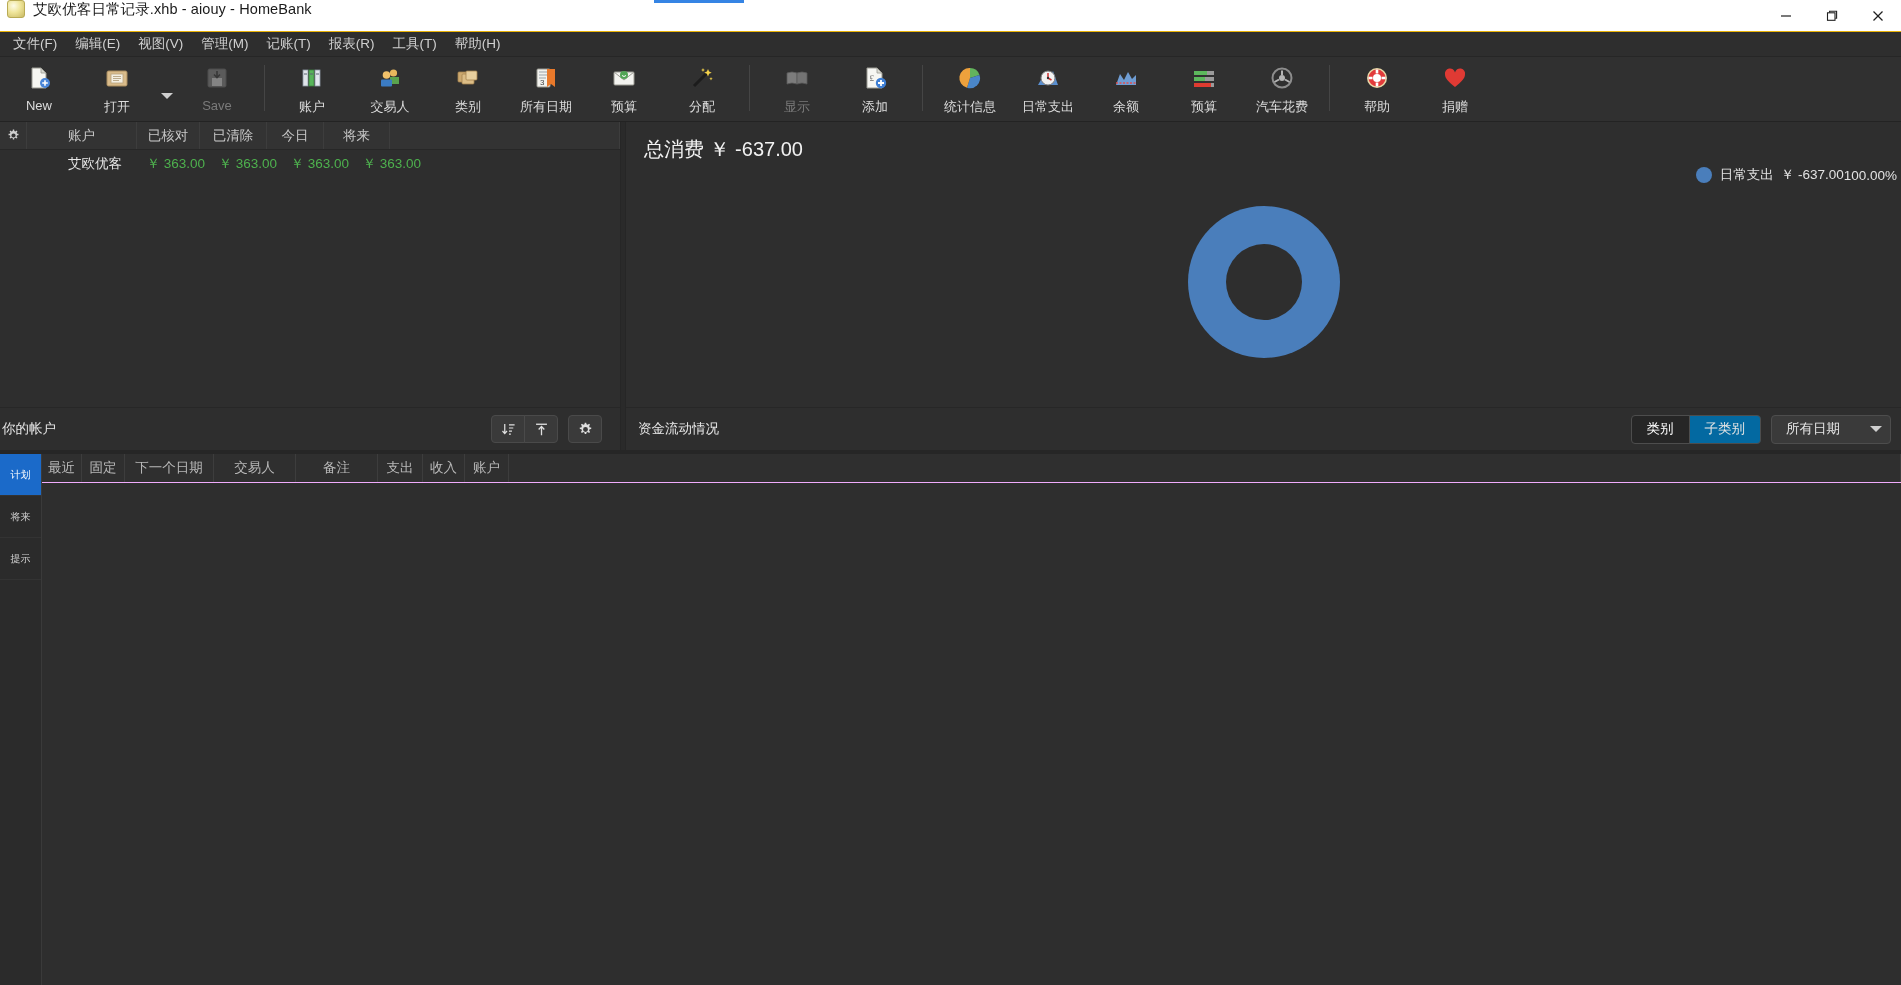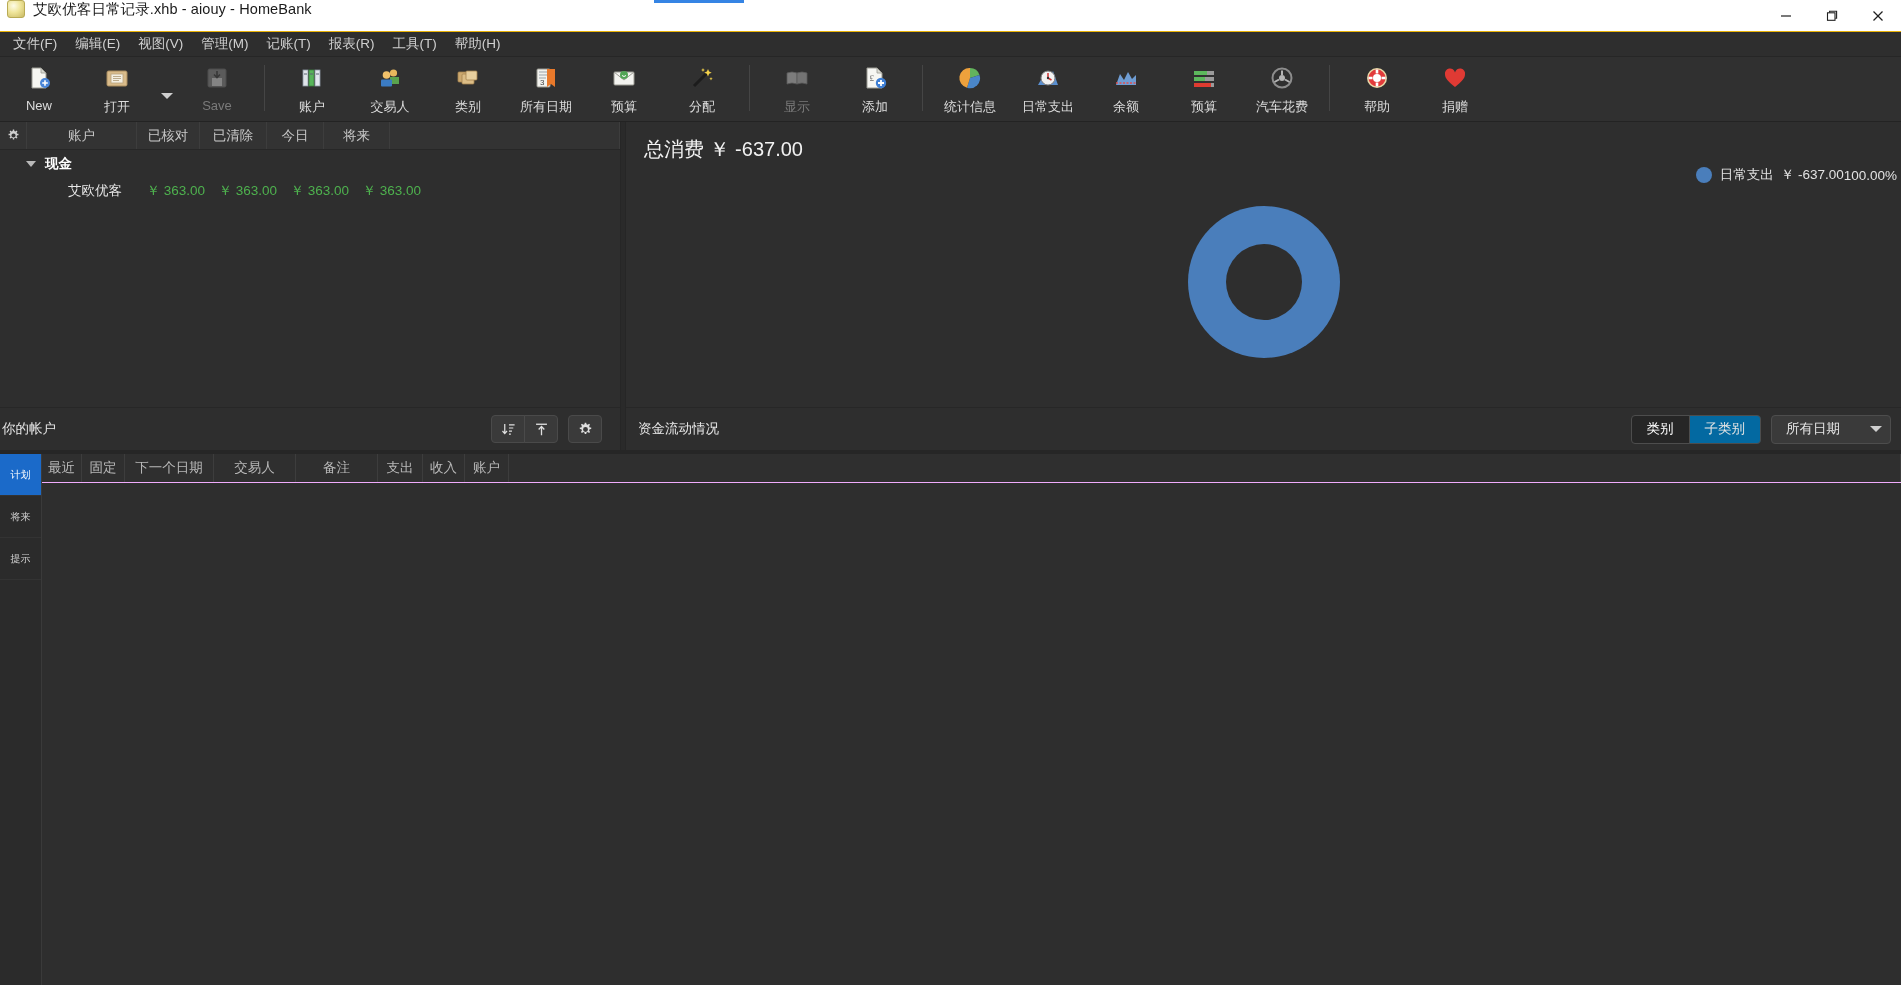--- a/index.html
+++ b/index.html
@@ -481,24 +481,20 @@
         </div>
         <div class="hc" style="width:110px">账户</div>
         <div class="hc" style="width:63px">已核对</div>
         <div class="hc" style="width:67px">已清除</div>
         <div class="hc" style="width:57px">今日</div>
         <div class="hc" style="width:66px">将来</div>
         <div class="hc" style="flex:1"></div>
       </div>
 
       <div class="acc-rows">
-        <div class="acc-group">
-          <span class="tri"></span>
-          <span>现金</span>
-        </div>
         <div class="acc-row">
           <div class="name" style="width:137px; padding-left:68px; box-sizing:border-box;">艾欧优客</div>
           <div class="amt" style="width:68px">￥ 363.00</div>
           <div class="amt" style="width:72px">￥ 363.00</div>
           <div class="amt" style="width:72px">￥ 363.00</div>
           <div class="amt" style="width:72px">￥ 363.00</div>
         </div>
       </div>
 
       <div class="pane-foot">

